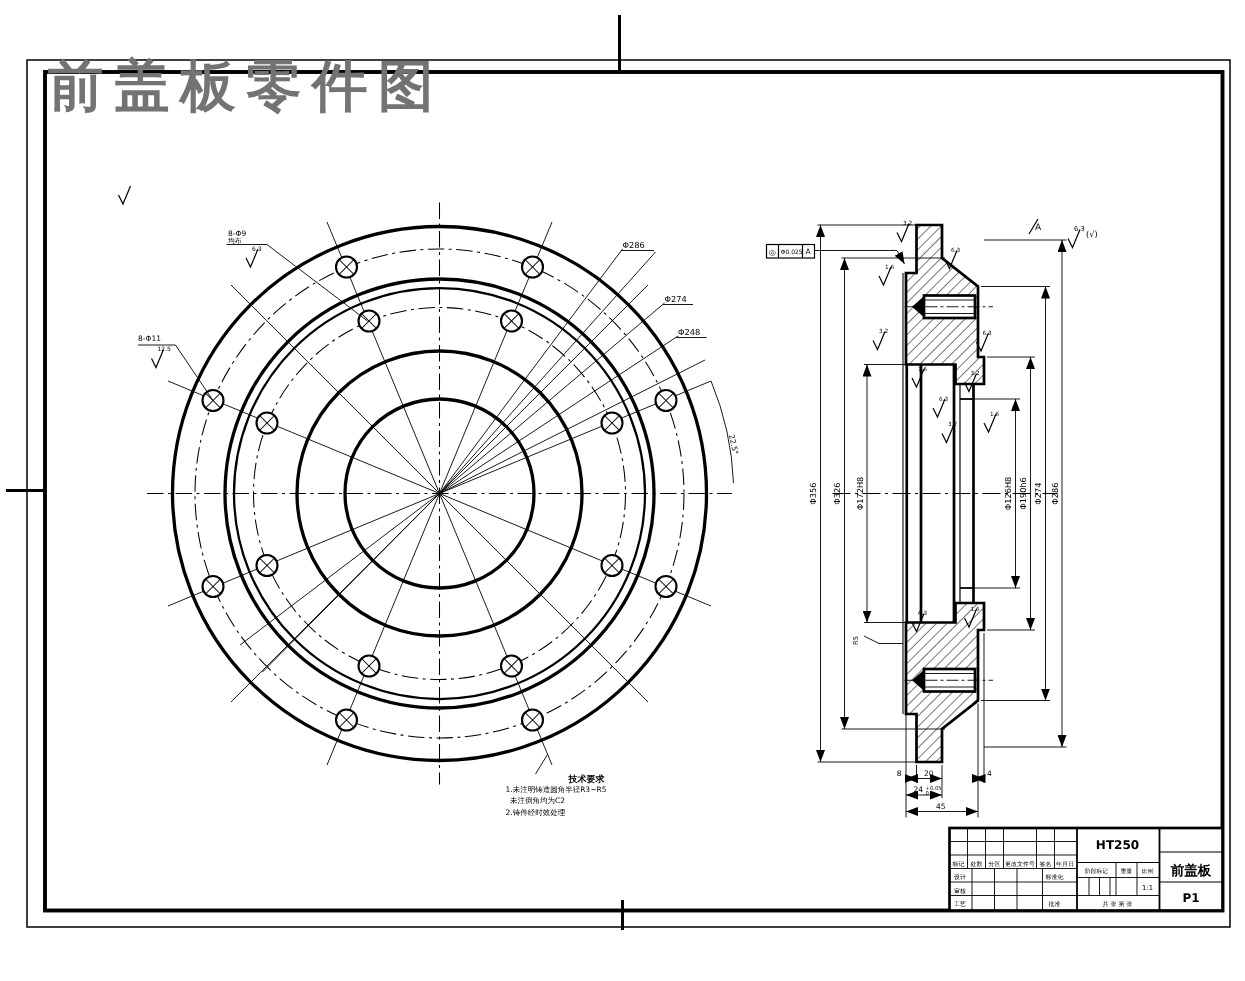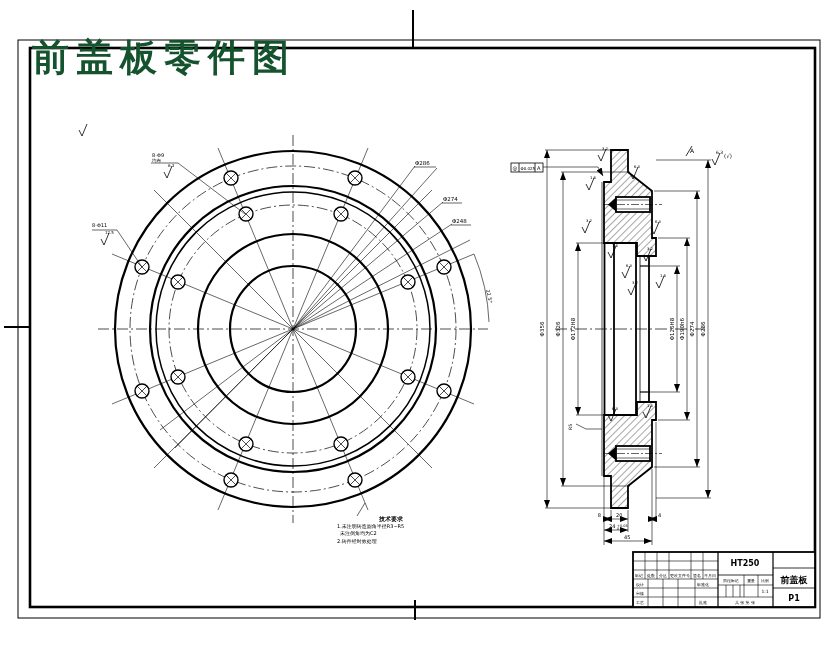--- a/index.html
+++ b/index.html
@@ -1,19 +1,19 @@
 <!DOCTYPE html>
 <html><head>
 <meta charset="utf-8">
 <style>
   html,body{margin:0;padding:0;background:#fff;}
   #page{position:relative;width:830px;height:654px;background:#ffffff;overflow:hidden;
         font-family:"DejaVu Sans",sans-serif;}
   #drawing-svg{position:absolute;left:0;top:0;}
-  #red-title{position:absolute;left:32px;top:36px;z-index:5;color:#14532d;
+  #red-title{position:absolute;left:32px;top:36px;z-index:5;color:#737373;
 ticker:none;
         font-family:"DejaVu Serif","DejaVu Sans",serif;font-weight:bold;
         font-size:37px;letter-spacing:7px;line-height:42px;white-space:nowrap;}
   text{fill:#000;}
 </style>
 </head>
 <body>
 
 <div id="page">
 

